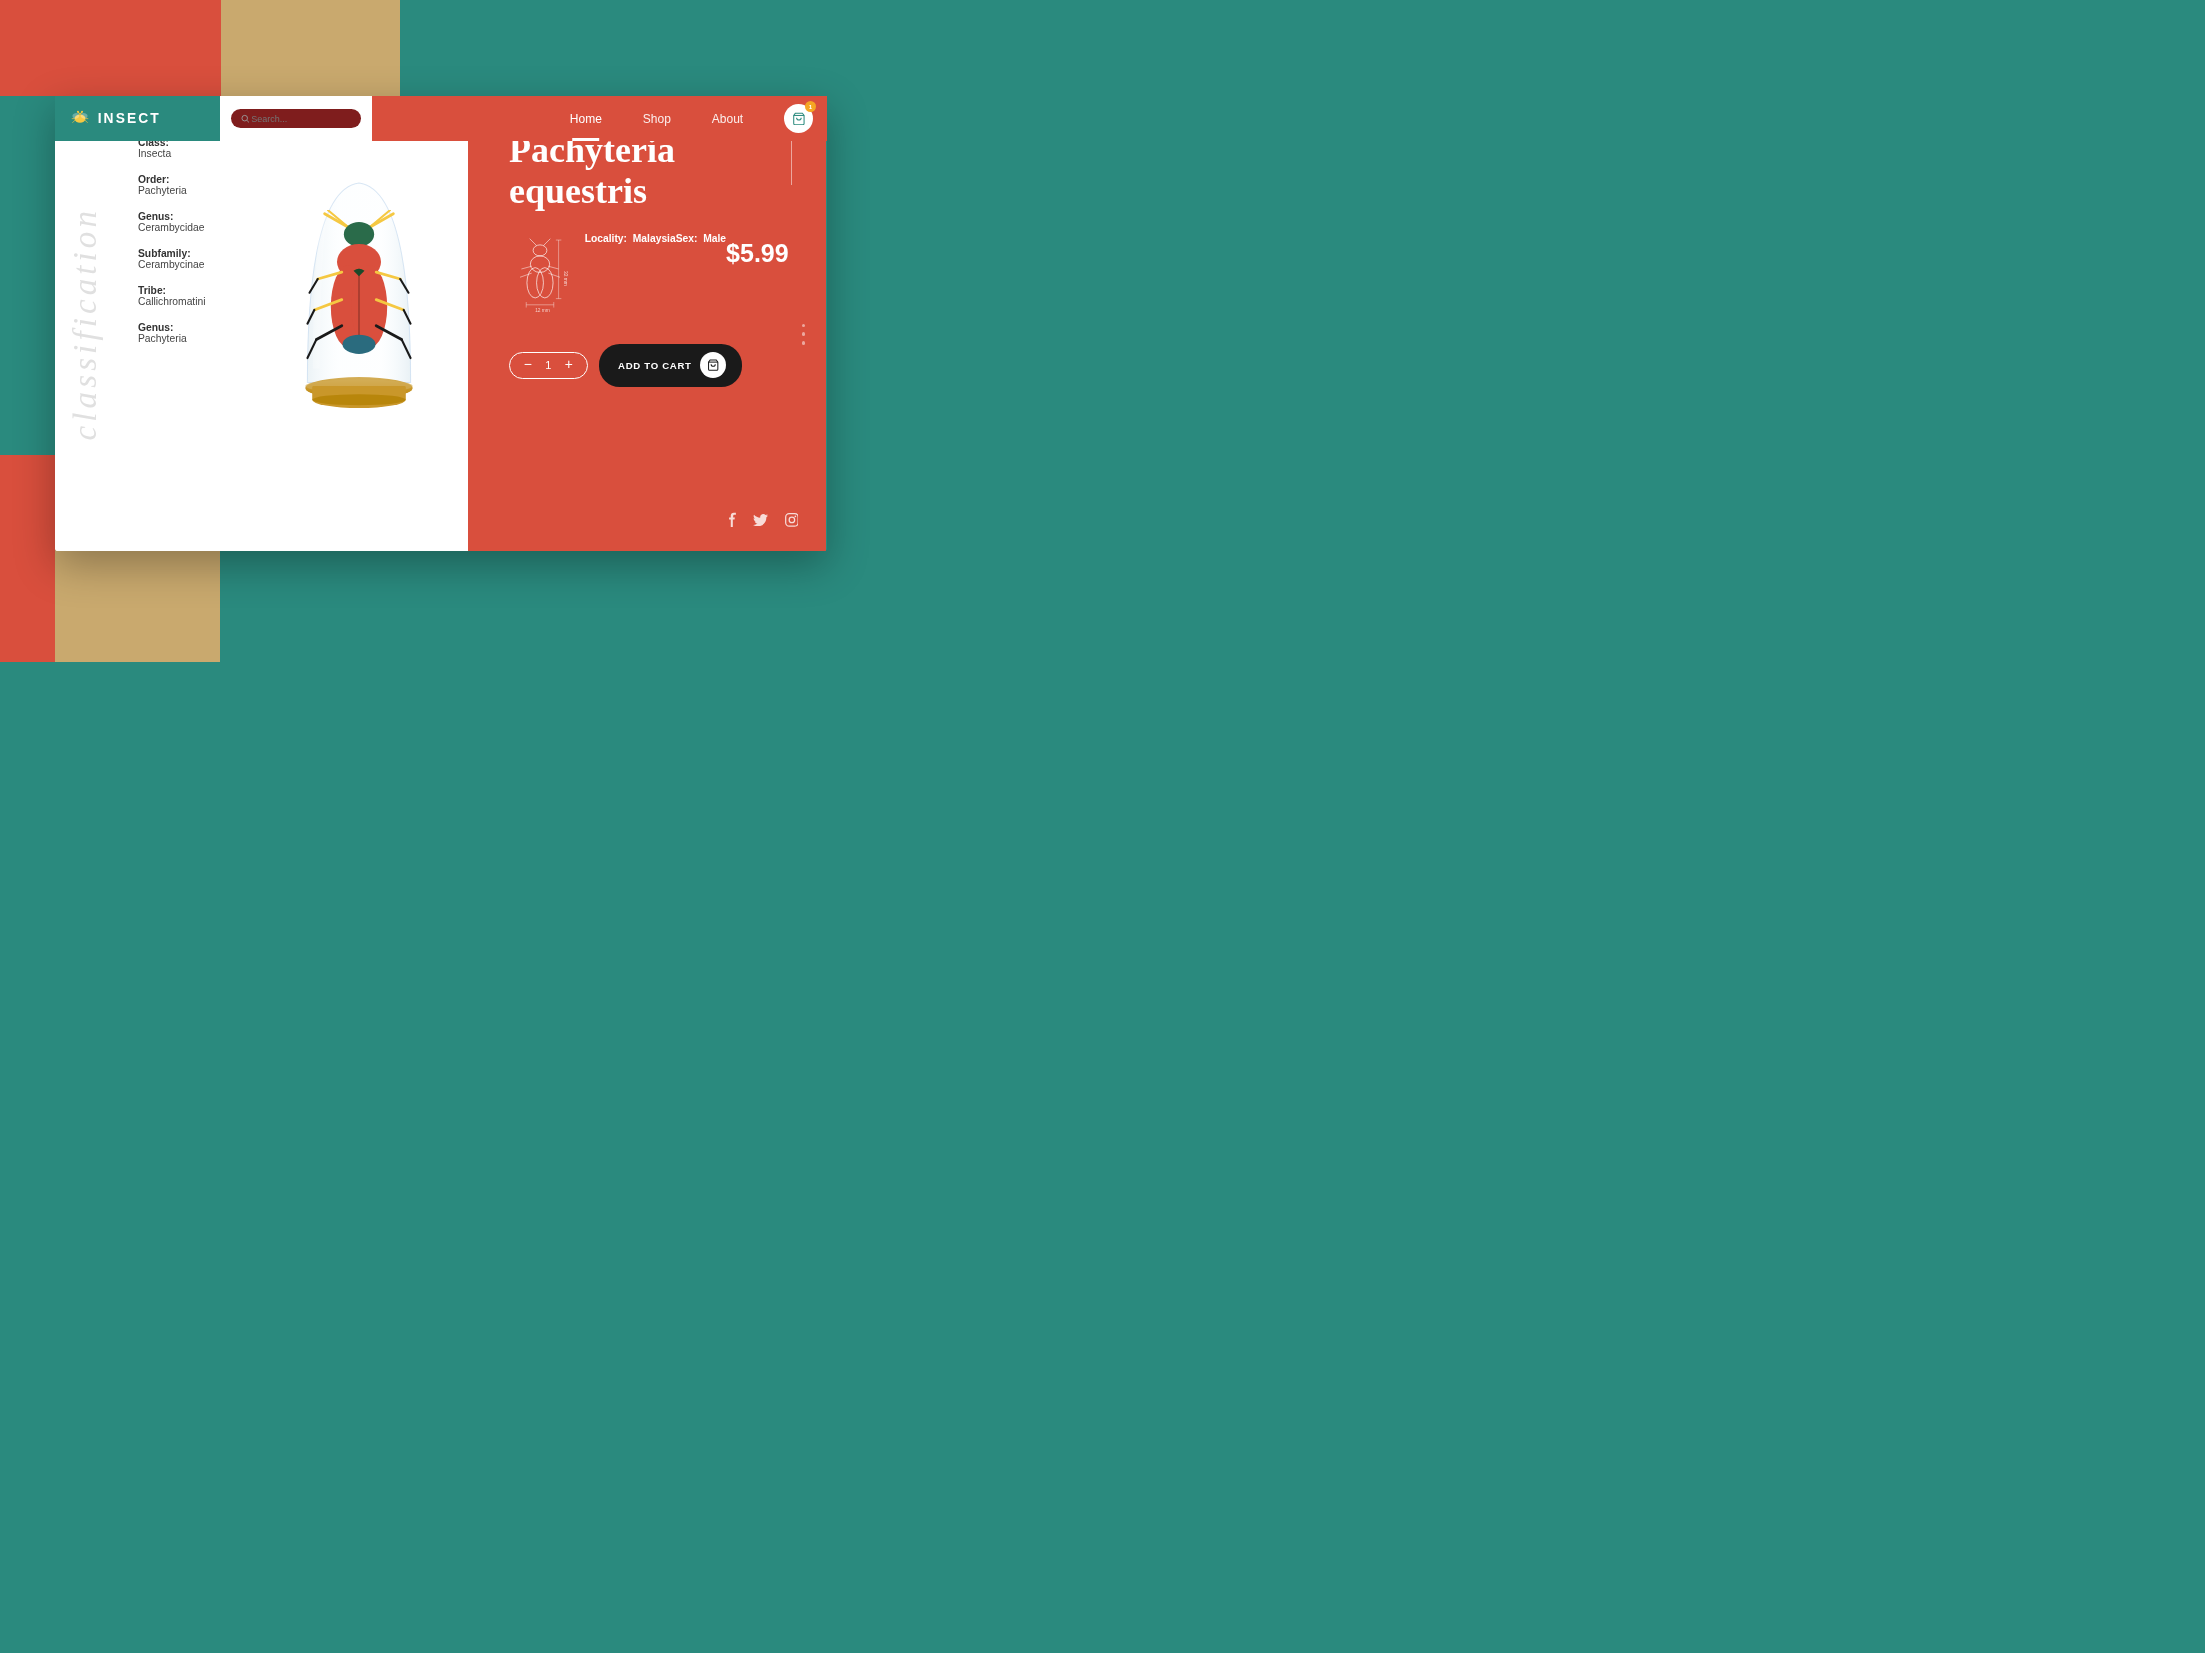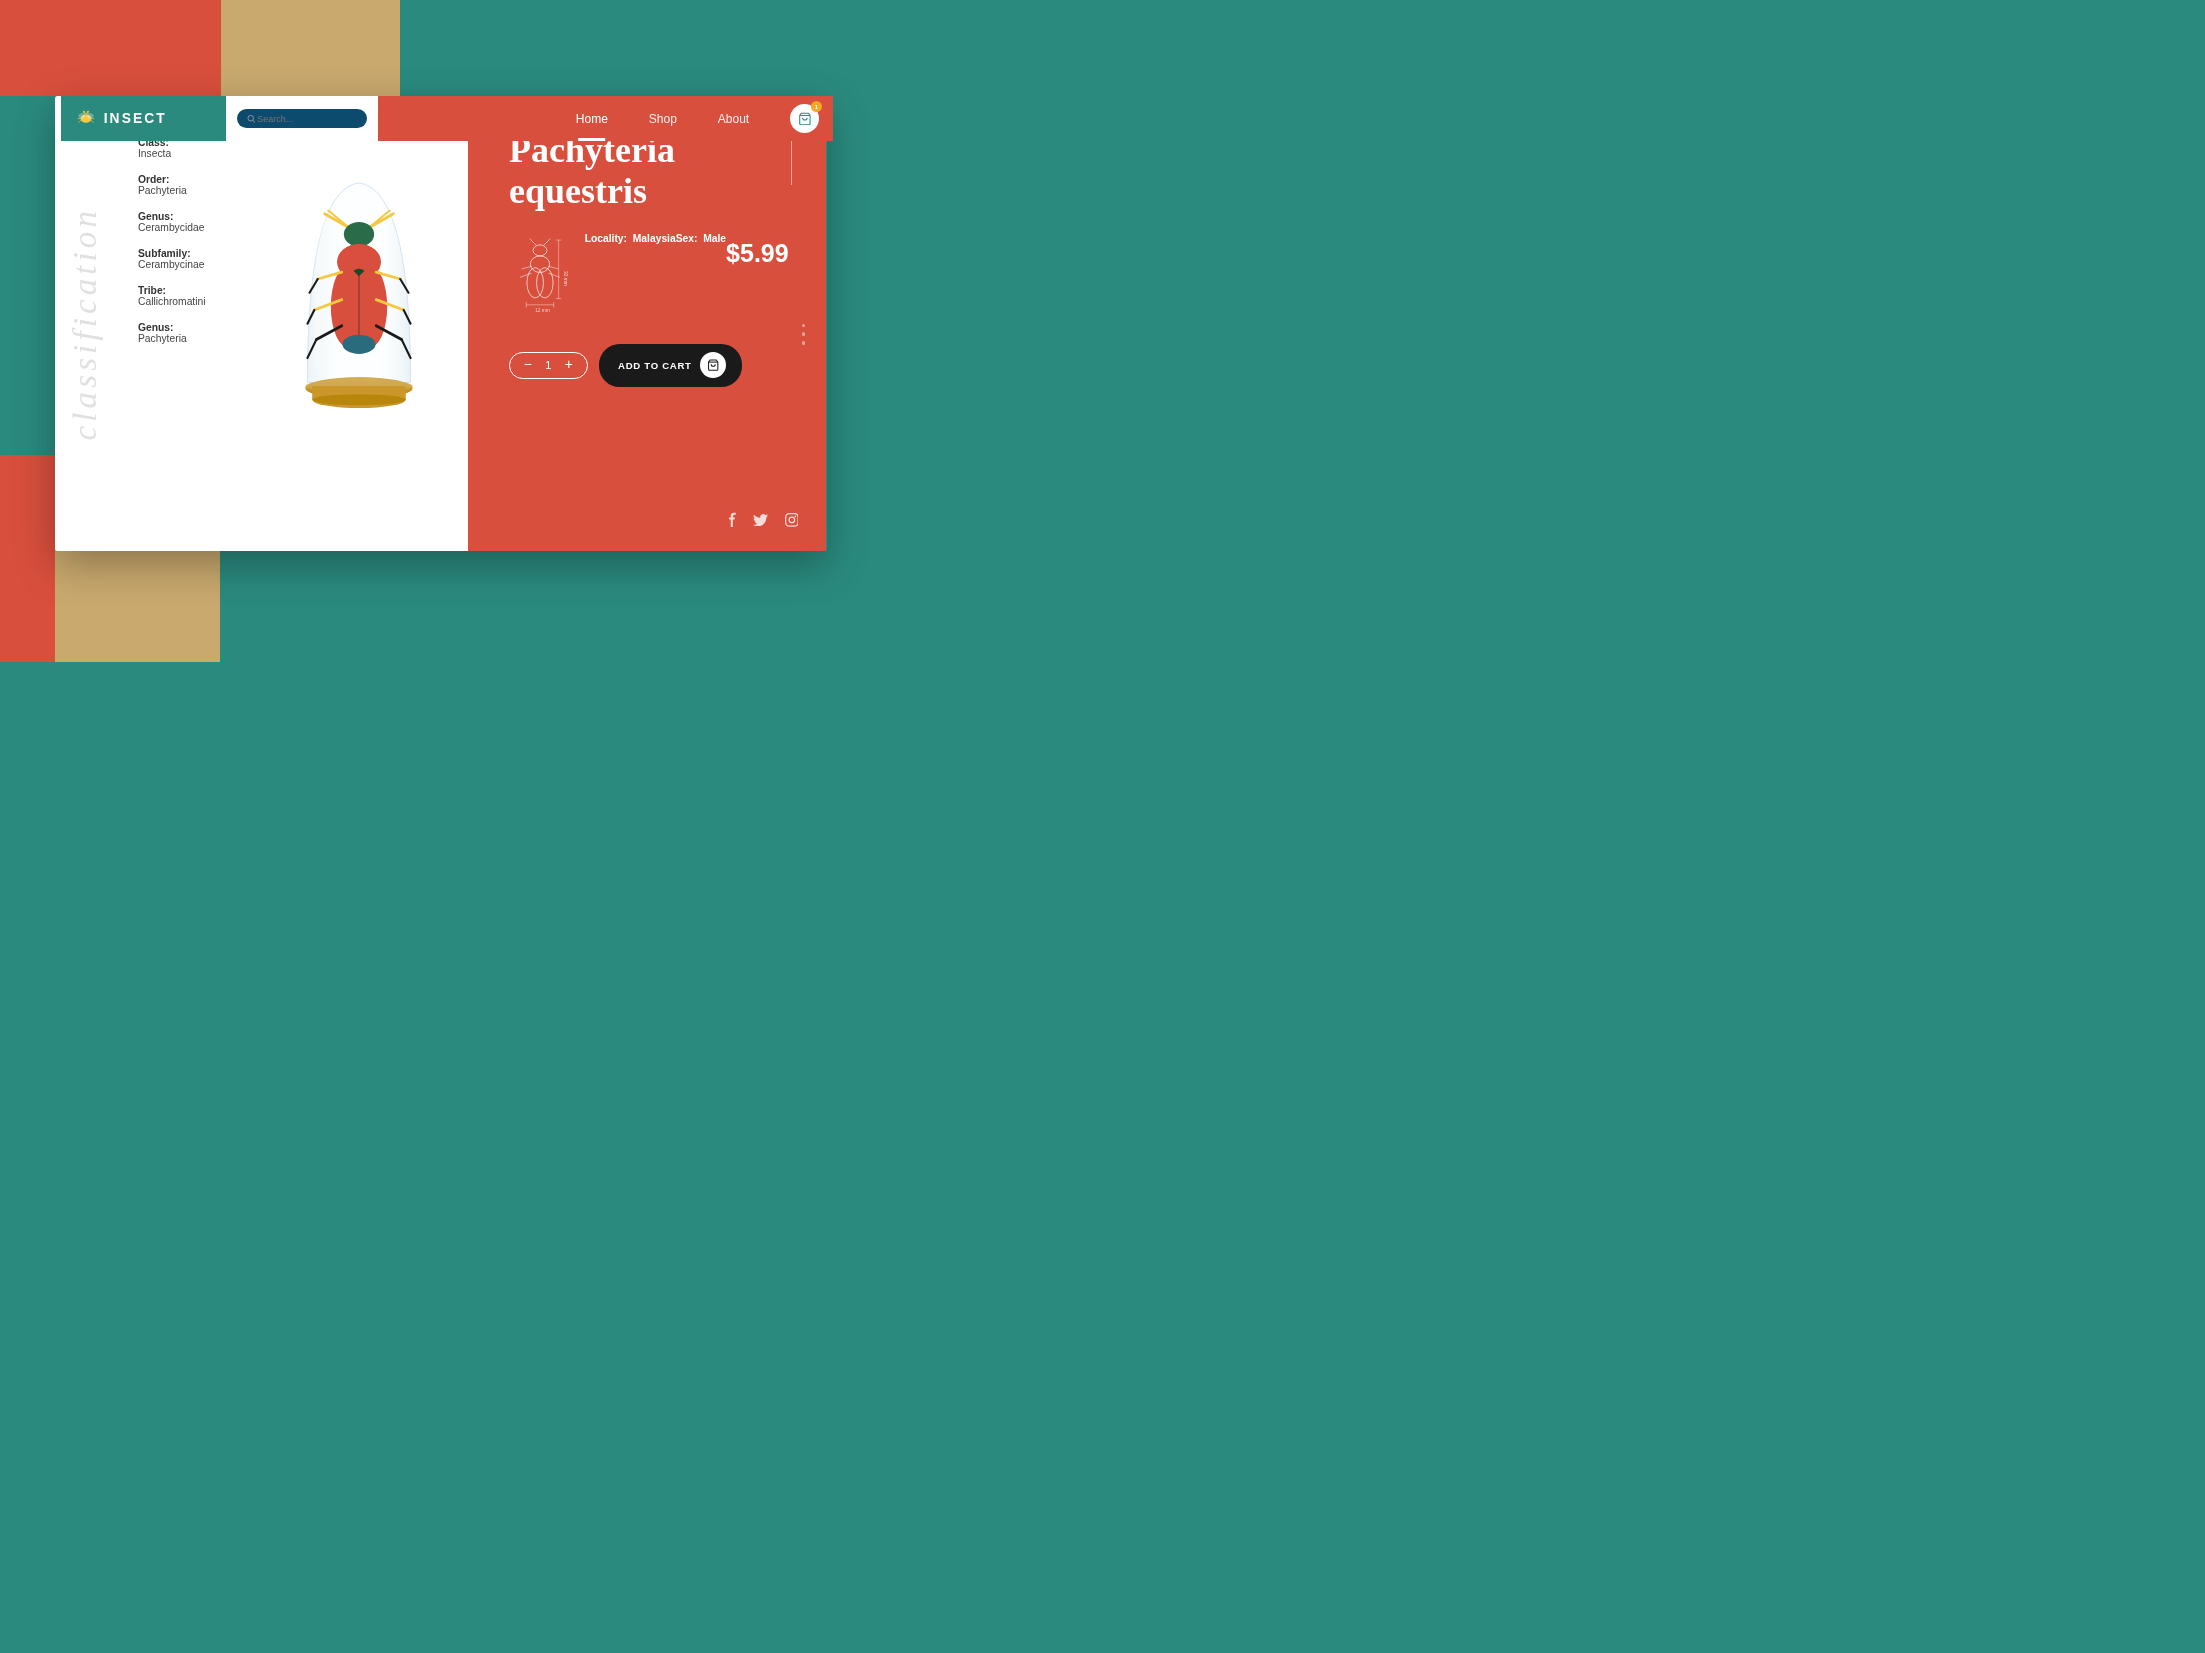--- a/index.html
+++ b/index.html
@@ -261,21 +261,21 @@
       font-size: 12.4px;
       cursor: pointer;
       font-family: Arial, sans-serif;
       font-weight: bold;
     }
 
     
     .header {
       position: absolute;
       top: 96px;
-      left: 61px;
+      left: 55px;
       width: 772px;
       height: 45px;
       display: flex;
       align-items: center;
       z-index: 10;
     }
 
     .logo-area {
       width: 165px;
       height: 45px;
@@ -301,21 +301,21 @@
       width: 152px;
       height: 45px;
       display: flex;
       align-items: center;
       padding: 0 11px;
     }
 
     .search-input-wrap {
       display: flex;
       align-items: center;
-      background: #0c4a6e;
+      background: #7f1d1d;
       border-radius: 13.8px;
       padding: 4.1px 9.6px;
       gap: 2px;
       width: 100%;
     }
 
     .search-input {
       border: none;
       background: transparent;
       font-size: 9px;

